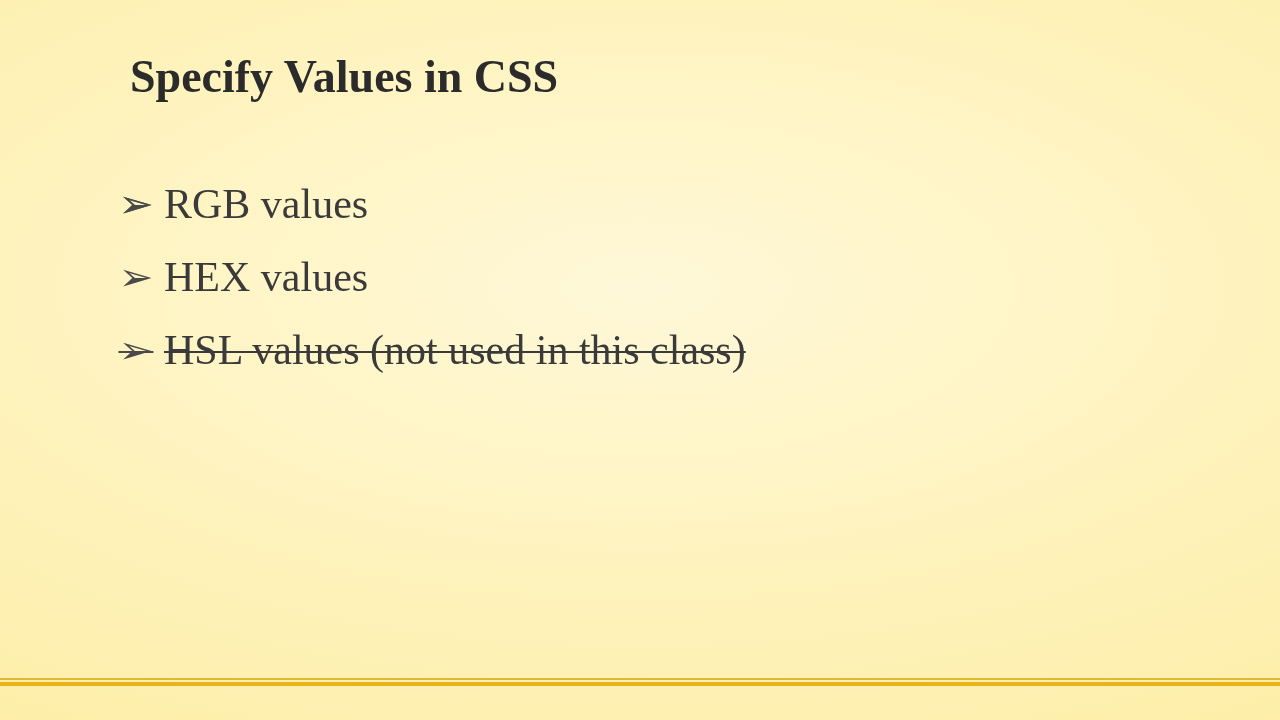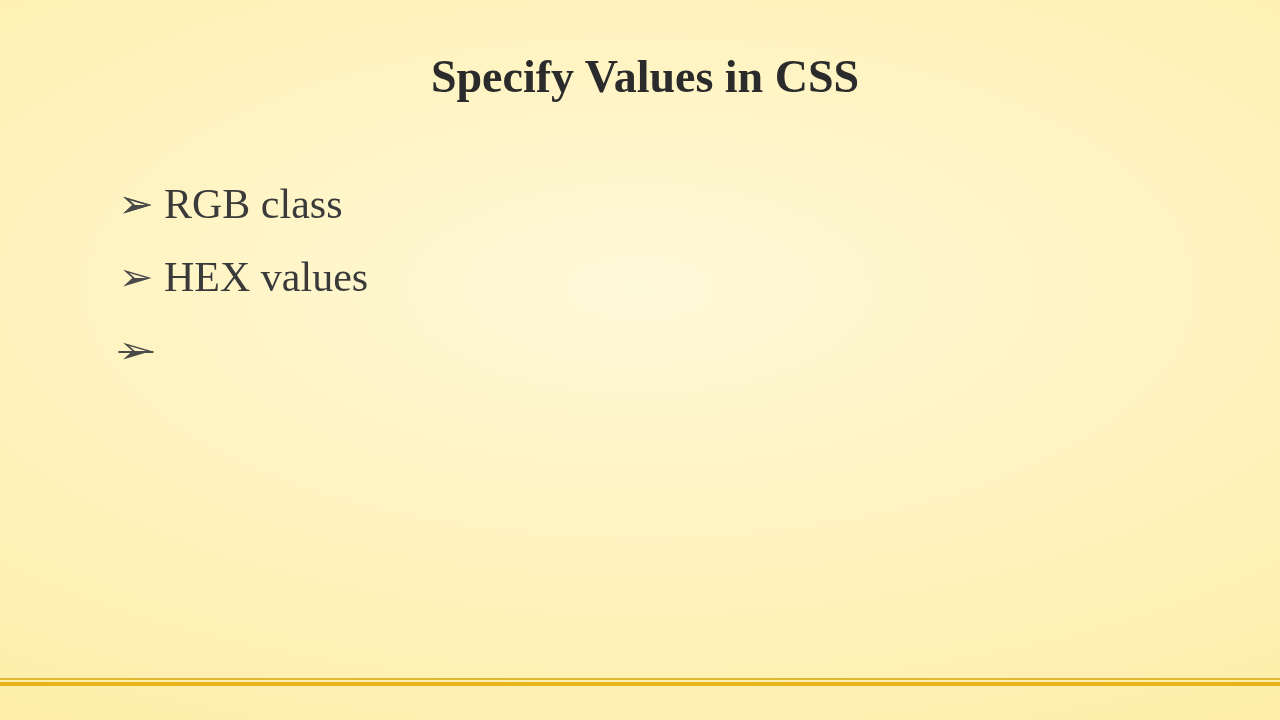--- a/index.html
+++ b/index.html
@@ -14,21 +14,20 @@
     height: 100%;
     position: relative;
     padding: 50px 120px 0 120px;
   }
   .title {
     font-size: 46px;
     font-weight: 700;
     color: #2b2b2b;
     margin-bottom: 70px;
     margin-left: 10px;
-    text-align: center;
   }
   .bullets {
     list-style: none;
   }
   .bullets li {
     font-size: 42px;
     color: #3a3a3a;
     line-height: 1.5;
     position: relative;
     padding-left: 44px;
@@ -66,27 +65,28 @@
 <body>
 
 <div class="slide">
   <h1 class="title">Specify Values in CSS</h1>
   <ul class="bullets">
     <li>
       <span class="chevron">➢</span>
     </li>
     <li>
       <span class="chevron">➢</span>
-      <span>RGB class</span>
+      <span>RGB values</span>
     </li>
     <li>
       <span class="chevron">➢</span>
       <span>HEX values</span>
     </li>
     <li class="strike">
       <span class="chevron">➢</span>
+      <span>HSL values (not used in this class)</span>
     </li>
   </ul>
   <div class="footer-rule">
     <div class="bar-top"></div>
     <div class="bar-bottom"></div>
   </div>
 </div>
 
 </body></html>

